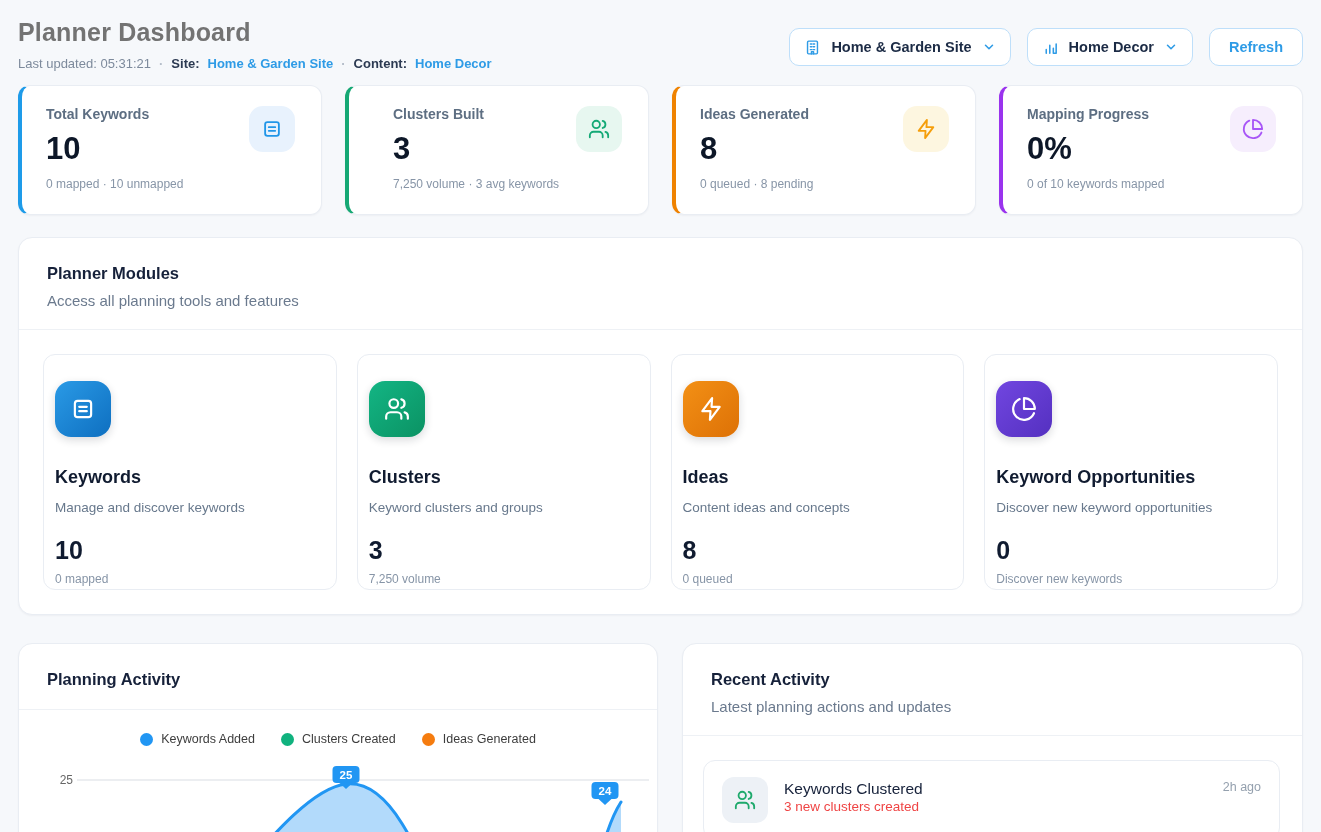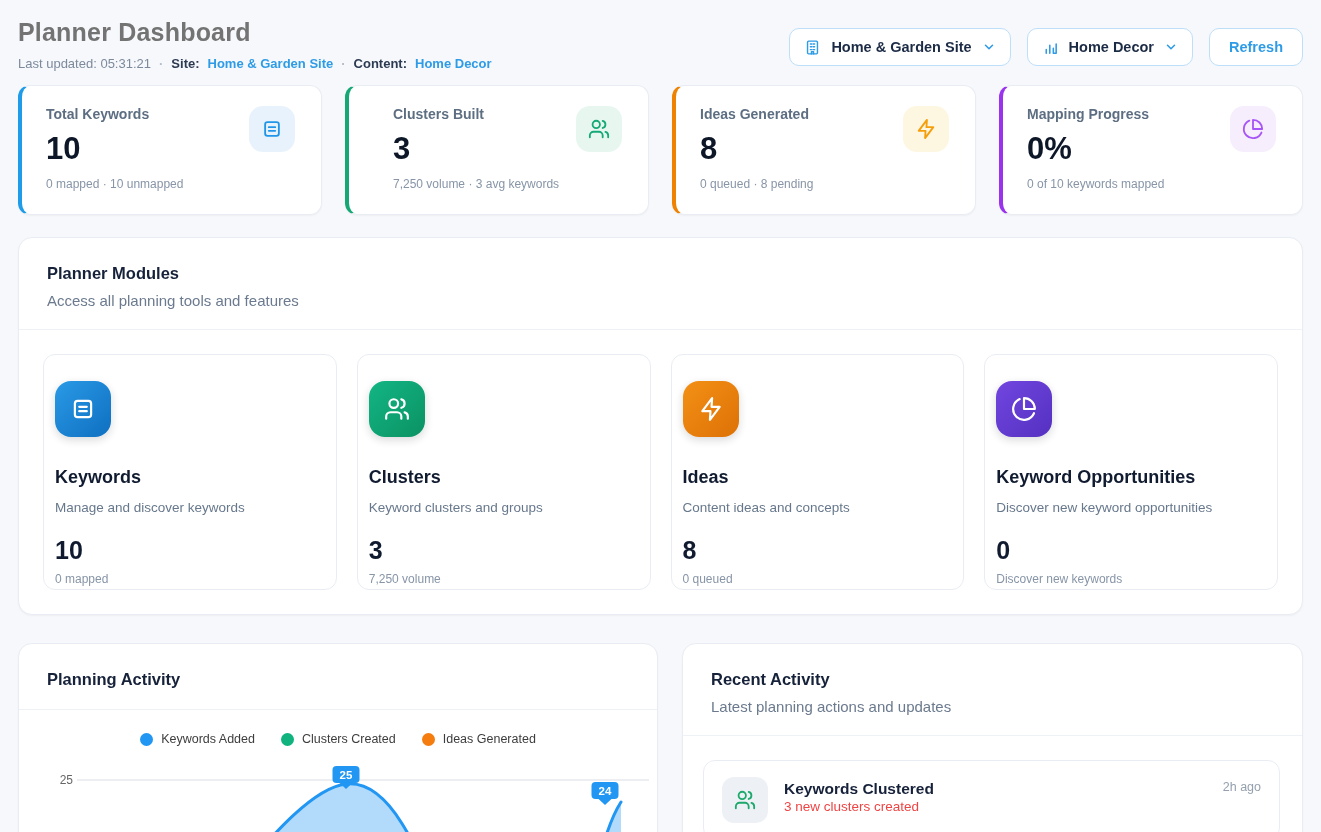--- a/index.html
+++ b/index.html
@@ -101,21 +101,21 @@
     border: 1px solid #e9edf3; border-radius: 12px; padding: 16px 18px;
     background: #fff;
   }
   .activity-icon {
     width: 46px; height: 46px; border-radius: 12px; background: #edf1f6;
     color: #1ea96c; flex-shrink: 0;
     display: flex; align-items: center; justify-content: center;
   }
   .activity-body { flex: 1; padding-top: 3px; }
   .activity-top { display: flex; justify-content: space-between; align-items: flex-start; }
-  .activity-title { font-size: 15.5px; font-weight: 700; color: #16213a; }
+  .activity-title { font-size: 15.5px; font-weight: 400; color: #16213a; }
   .activity-time { font-size: 12.5px; color: #94a0ae; }
   .activity-desc { margin-top: 1px; font-size: 13.5px; color: #ef4444; }
 </style>
 </head>
 <body>
 
 <div class="page">
 
   <header class="topbar">
     <div class="topbar-left">

